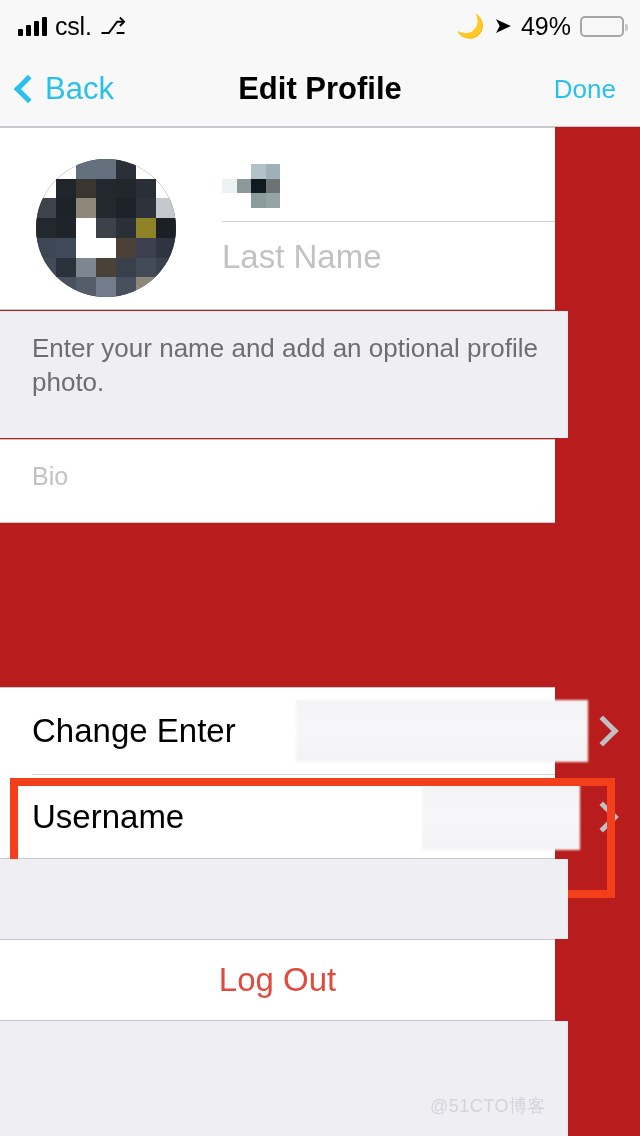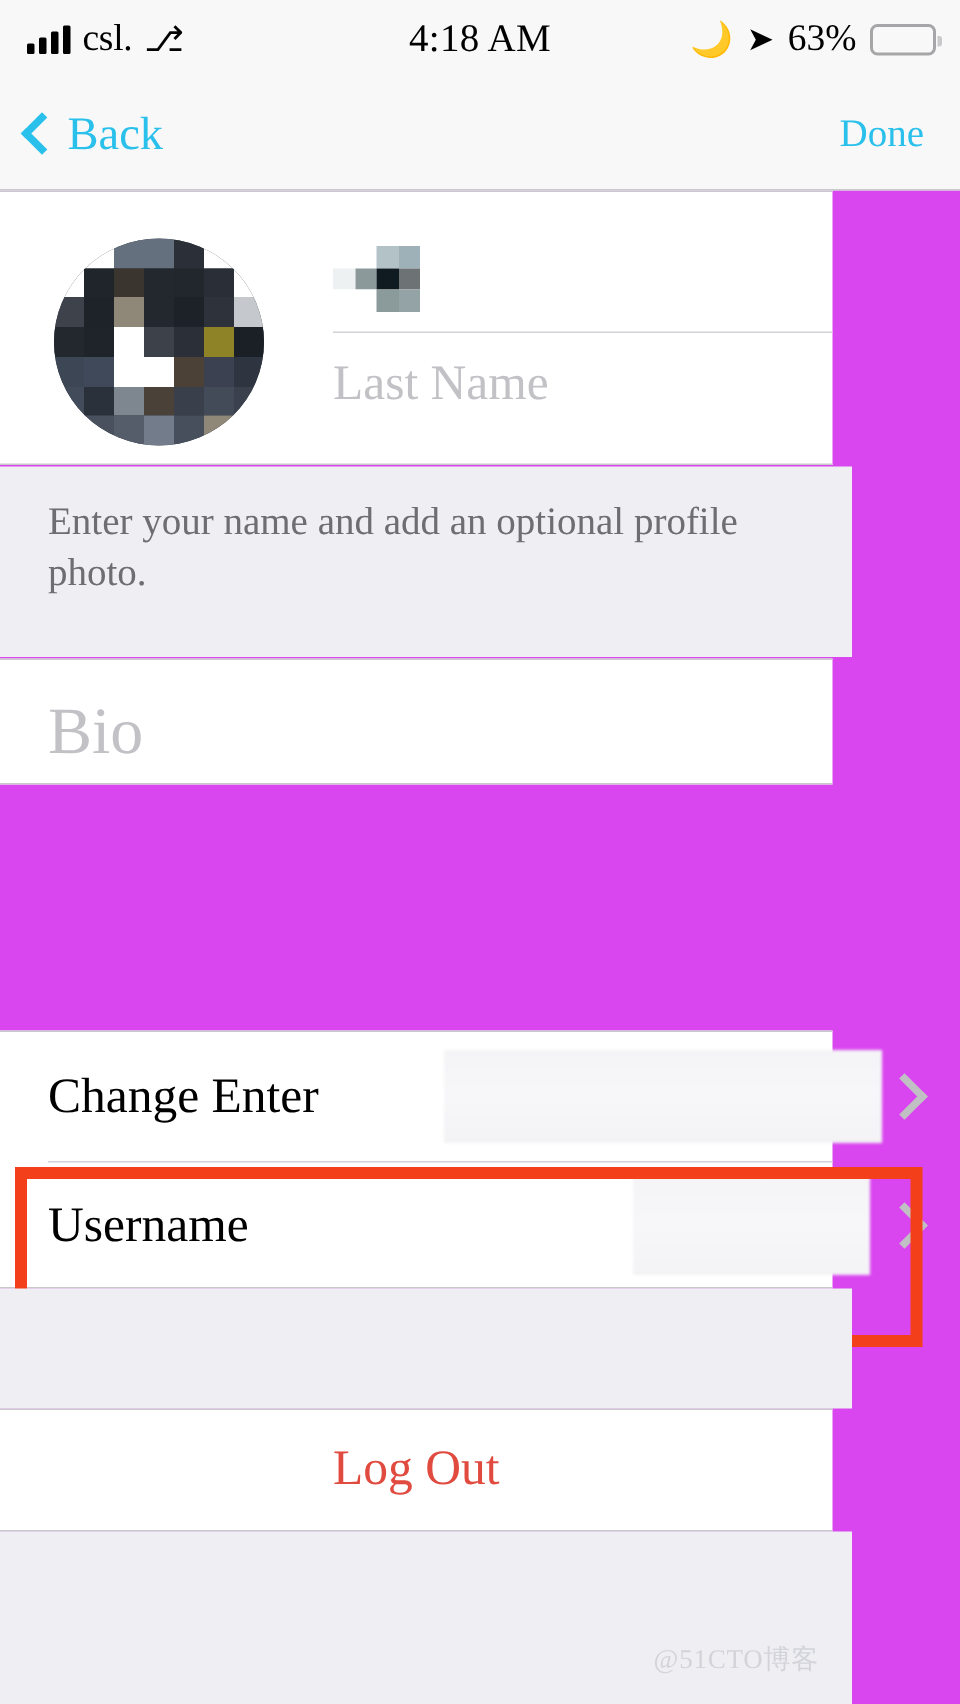--- a/index.html
+++ b/index.html
@@ -11,22 +11,21 @@
     width: 640px;
     height: 1136px;
     position: relative;
     overflow: hidden;
     font-family: "Liberation Sans", sans-serif;
     -webkit-font-smoothing: antialiased;
   }
   .screen {
     position: absolute;
     inset: 0;
-    background: #d946ef;
-    font-family: Liberation Serif, serif;
+    background: #b91c1c;
   }
 
   
   .statusbar {
     position: absolute;
     top: 0; left: 0;
     width: 640px;
     height: 52px;
     background: #f8f8f8;
     display: flex;
@@ -204,21 +203,21 @@
     font-size: 33px;
     color: #c2c2c6;
   }
 
   
   #name-help { top: 311px; height: 127px; }
   #bio-section { top: 439px; height: 84px; }
   .bio-placeholder {
     position: absolute;
     left: 32px; top: 22px;
-    font-size: 44px;
+    font-size: 25px;
     color: #c2c2c6;
   }
   #bio-help { top: 524px; height: 162px; }
 
   
   #settings-section { top: 687px; height: 172px; }
   .row {
     position: absolute;
     left: 0; width: 640px;
     height: 86px;
@@ -300,36 +299,36 @@
     <div class="sb-left">
       <span class="signal-bars">
         <i></i>
           <i></i>
           <i></i>
           <i></i>
       </span>
       <span class="carrier">csl.</span>
       <span class="wifi-icon">⎇</span>
     </div>
-    <div class="sb-center">4:18 AM</div>
     <div class="sb-right">
       <span class="moon-icon">🌙</span>
       <span class="loc-icon">➤</span>
-      <span class="batt-pct">63%</span>
+      <span class="batt-pct">49%</span>
       <span class="battery">
         <span class="fill" style="width:72%"></span>
       </span>
     </div>
   </div>
 
   <div class="navbar">
     <div class="nav-back">
       <span class="chev-left"></span>
       <span class="nav-back-label">Back</span>
     </div>
+    <div class="nav-title">Edit Profile</div>
     <div class="nav-done">Done</div>
   </div>
 
   <div class="white-block" id="name-section">
     <div class="avatar">
       <div class="mosaic">
         <span style="background:#ffffff"></span>
           <span style="background:#ffffff"></span>
           <span style="background:#64707e"></span>
           <span style="background:#64707e"></span>

